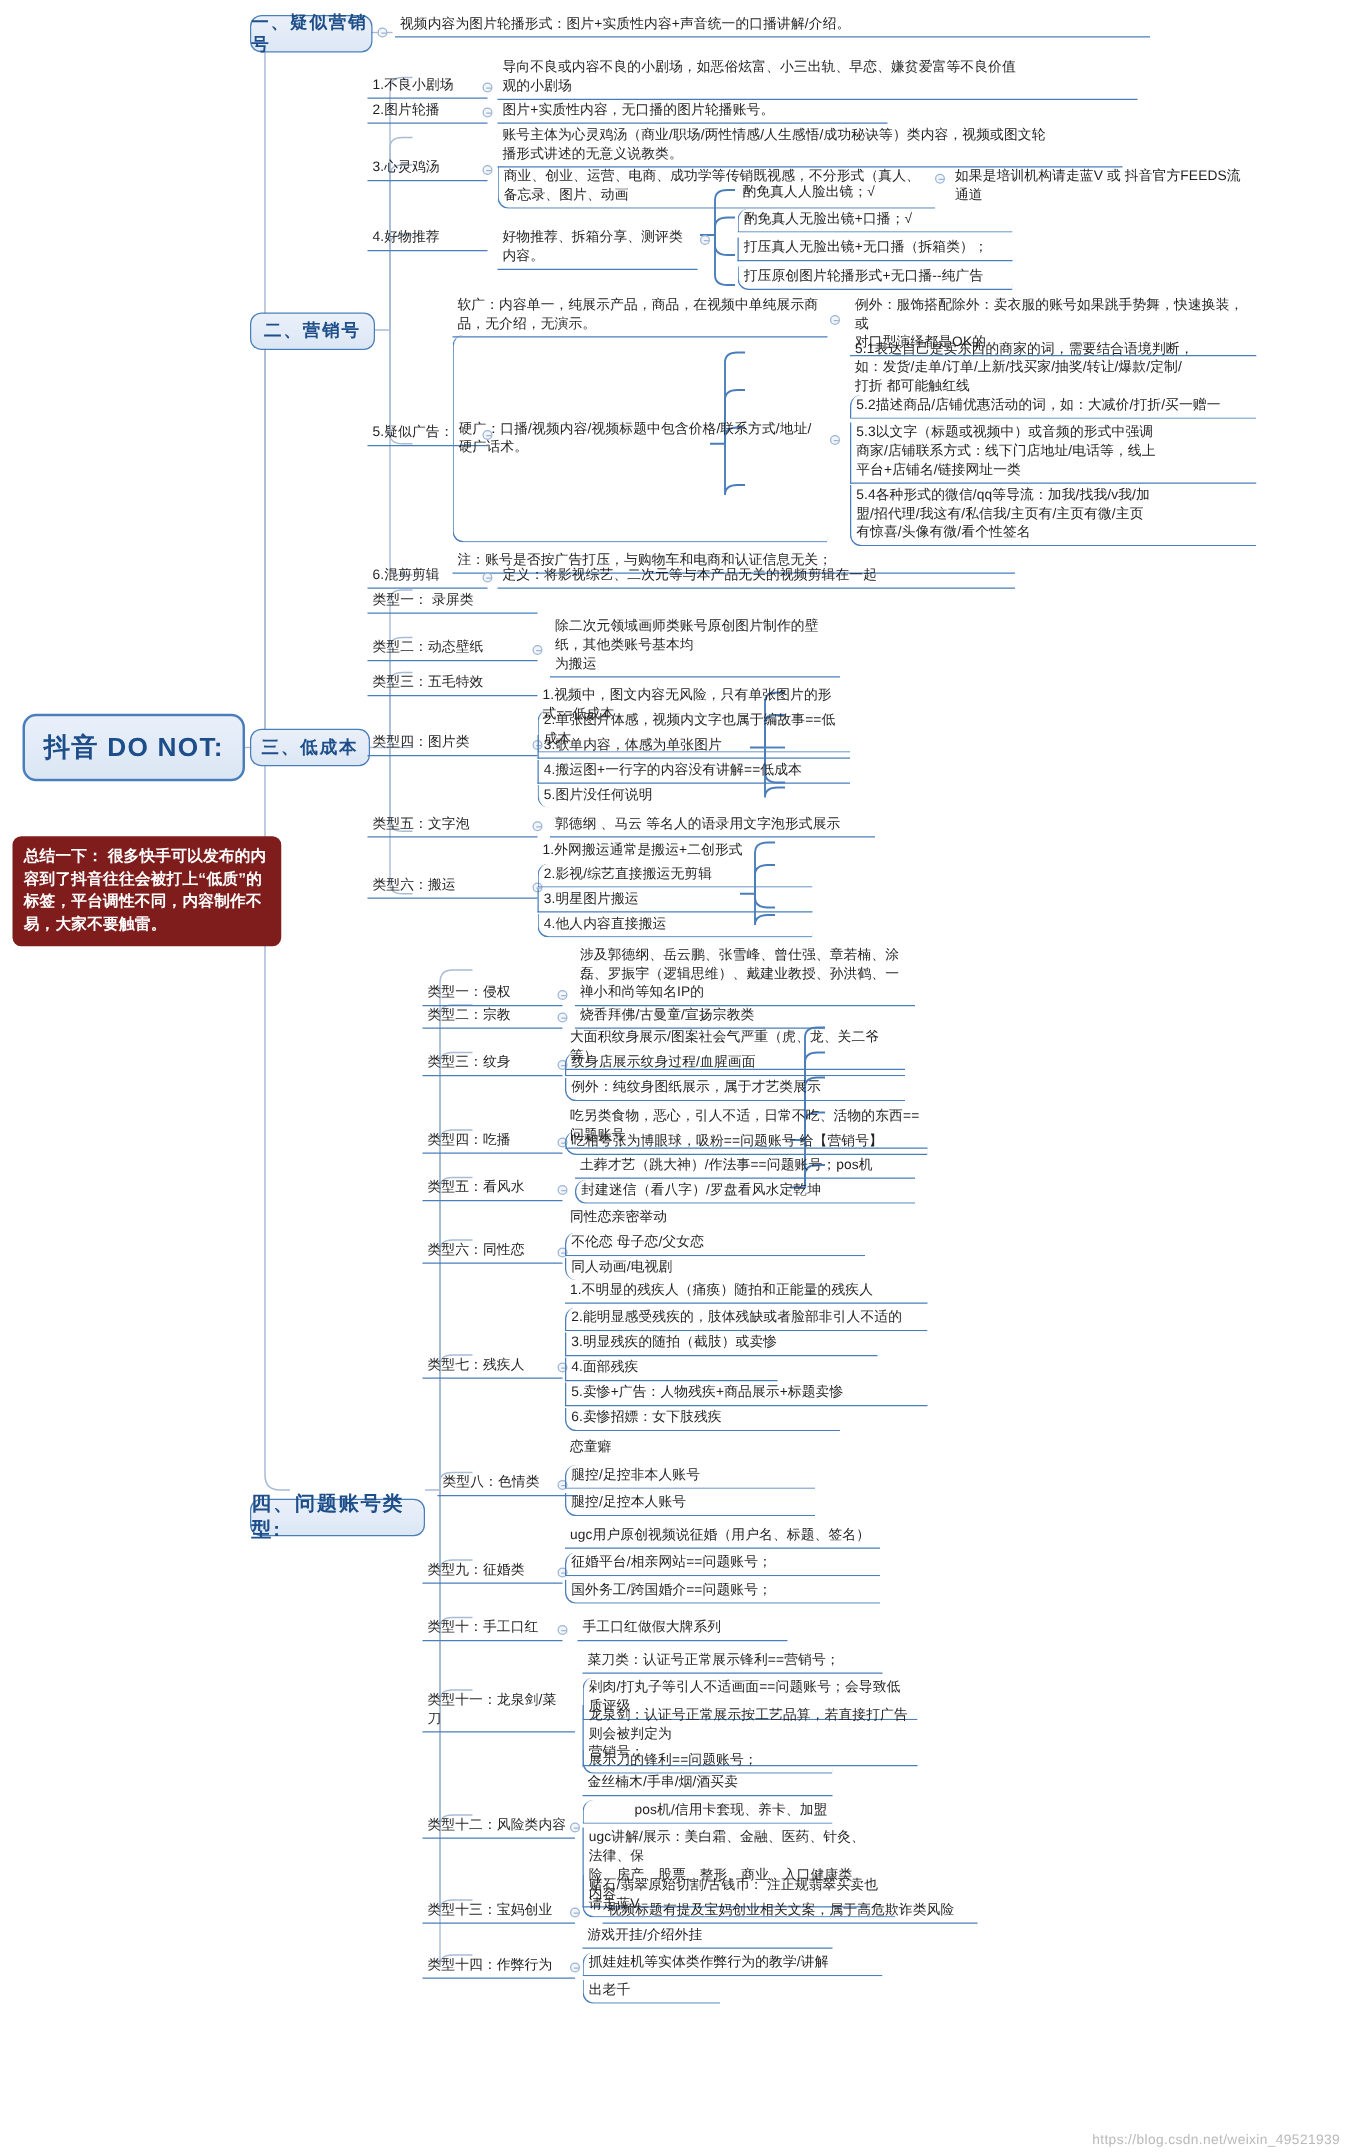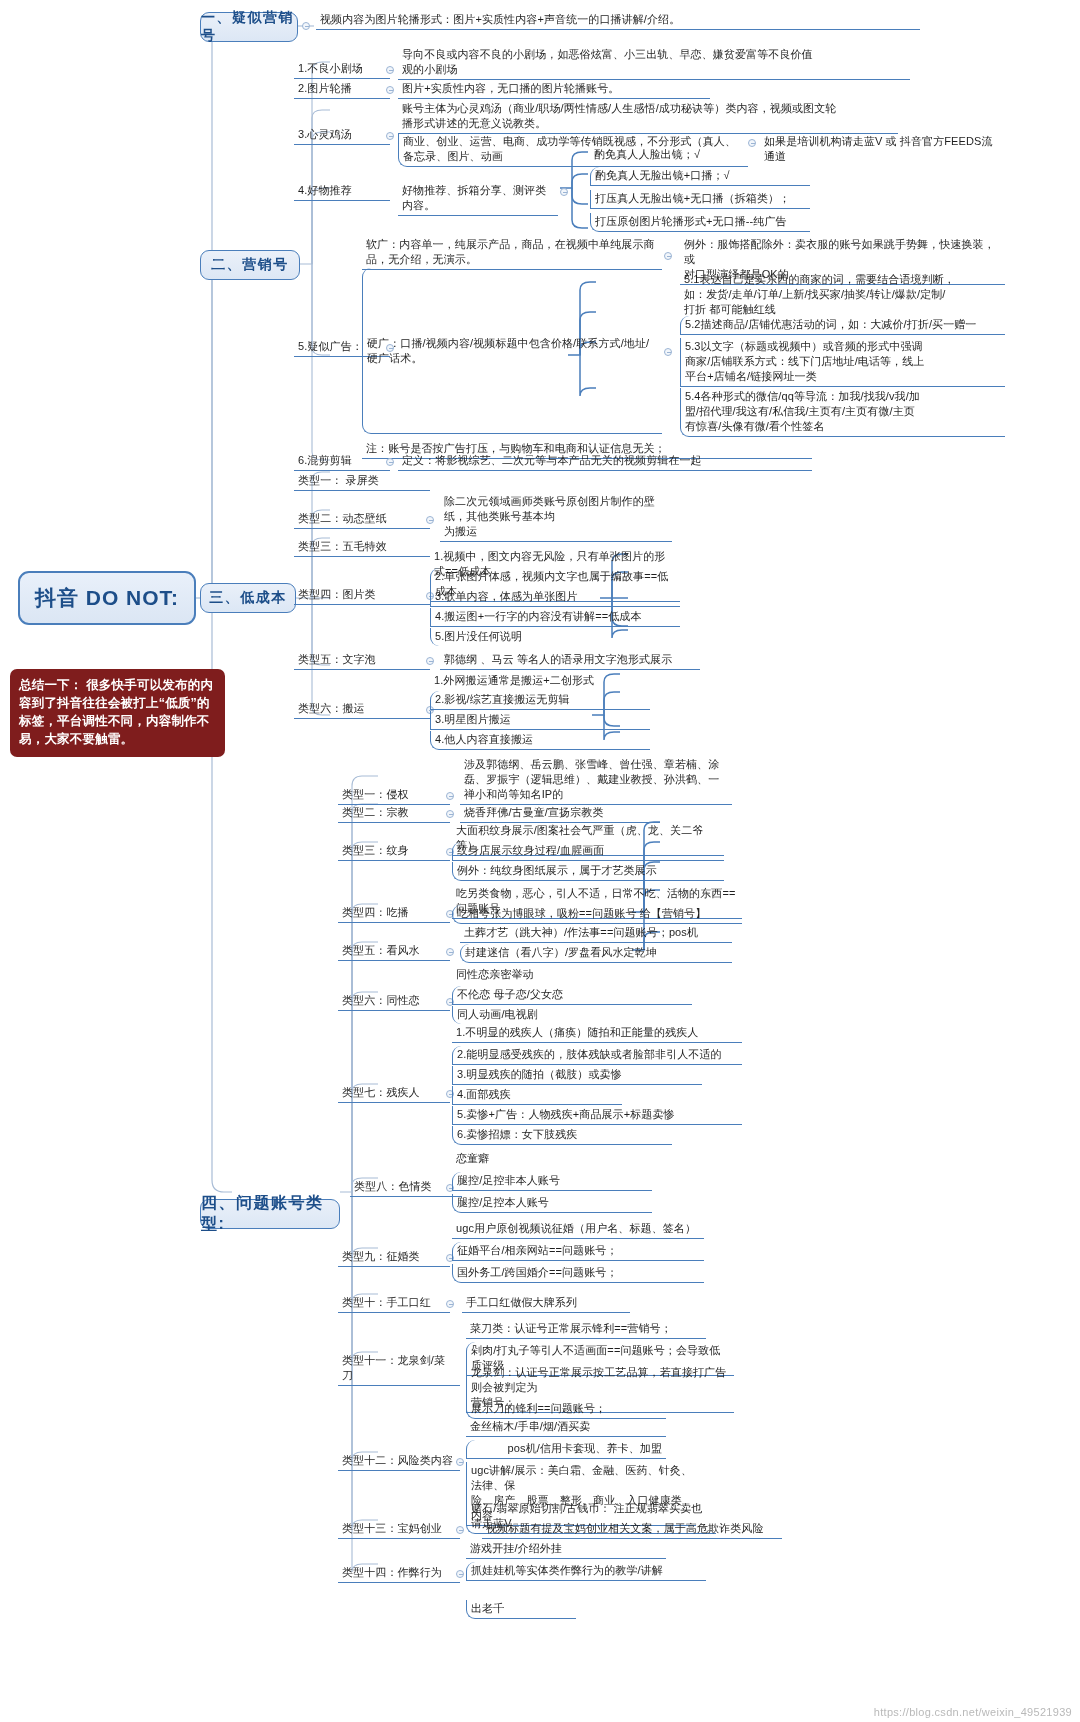--- a/index.html
+++ b/index.html
@@ -339,16 +339,16 @@
   <div class="node" style="left:466px;top:1500px;width:250px;border-left:1.6px solid #4a7ebb;border-radius:0 0 0 9px;">赌石/翡翠原始切割/古钱币： 注正规翡翠买卖也请走蓝V</div>
 
   <div class="node" style="left:338px;top:1520px;width:122px;">类型十三：宝妈创业</div>
   <span class="bul" style="left:456px;top:1526px;"></span>
   <div class="node" style="left:466px;top:1520px;width:300px;margin-left:16px;">视频标题有提及宝妈创业相关文案，属于高危欺诈类风险</div>
 
   <div class="node" style="left:338px;top:1564px;width:122px;">类型十四：作弊行为</div>
   <span class="bul" style="left:456px;top:1570px;"></span>
   <div class="node nb" style="left:466px;top:1540px;width:200px;border-bottom:1.6px solid #4a7ebb;">游戏开挂/介绍外挂</div>
   <div class="node" style="left:466px;top:1562px;width:240px;border-left:1.6px solid #4a7ebb;border-radius:9px 0 0 0;">抓娃娃机等实体类作弊行为的教学/讲解</div>
-  <div class="node" style="left:466px;top:1584px;width:110px;border-left:1.6px solid #4a7ebb;border-radius:0 0 0 9px;margin-top:16px;">出老千</div>
+  <div class="node" style="left:466px;top:1584px;width:110px;border-left:1.6px solid #4a7ebb;border-radius:0 0 0 9px;">出老千</div>
 
   <div id="watermark">https://blog.csdn.net/weixin_49521939</div>
 </div>
 
 </body></html>

